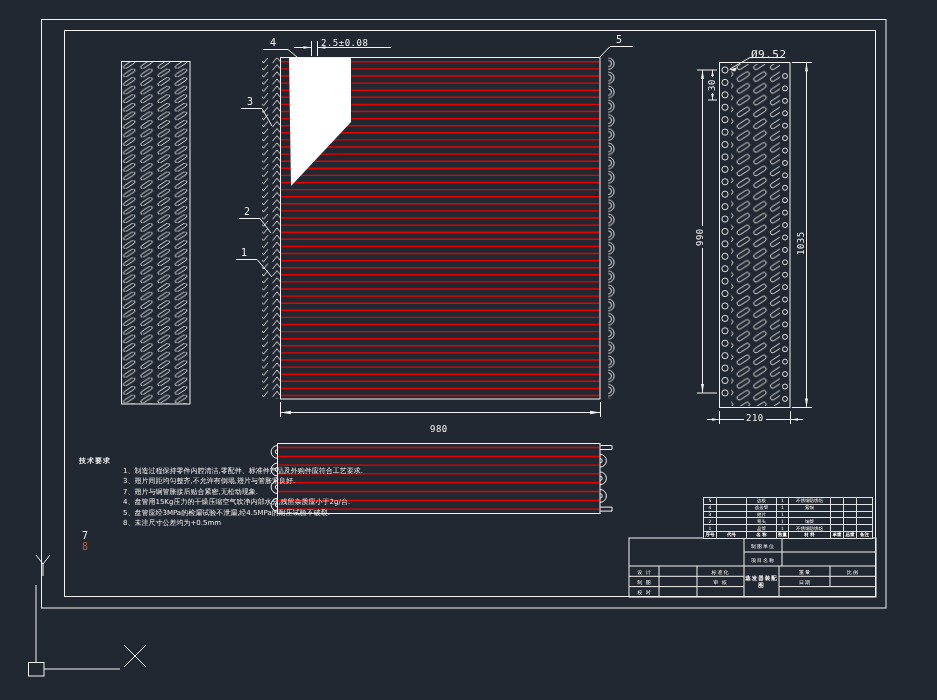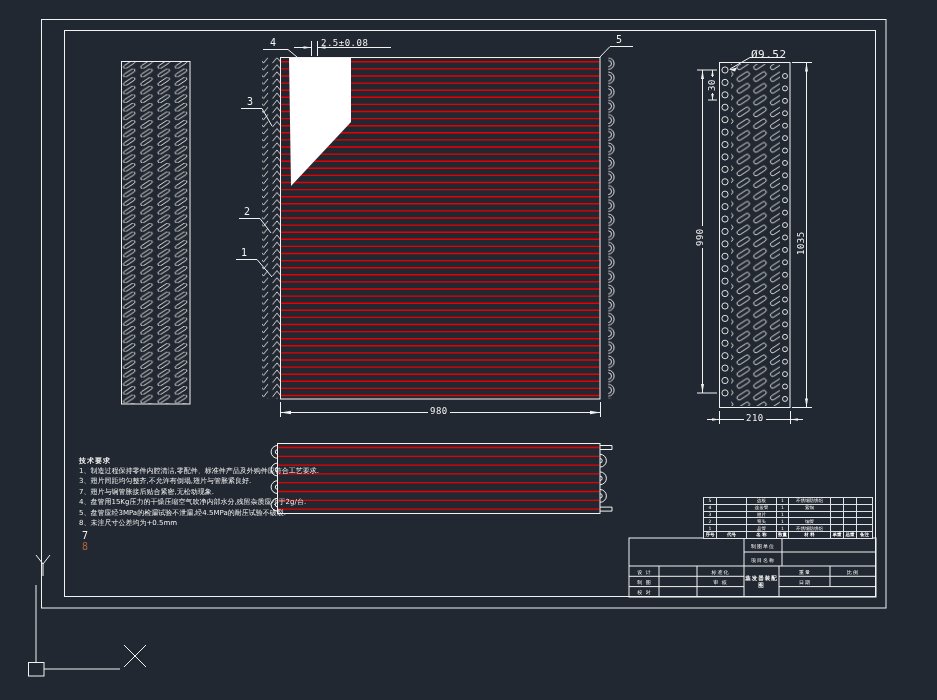--- a/index.html
+++ b/index.html
@@ -11,21 +11,21 @@
   .fills{fill:var(--ln);stroke:none;}
   .txt{position:absolute;color:var(--ln);white-space:nowrap;}
   .dim{font:9px "DejaVu Sans Mono",monospace;letter-spacing:.5px;}
   .gap{background:var(--bg);padding:0 2px;}
   .v{transform-origin:0 0;transform:rotate(-90deg);}
   .callout{font:10px "DejaVu Sans Mono",monospace;}
   .small{font-size:11px;}
   
   .notes{position:absolute;left:79px;top:456px;width:240px;}
   .note-title{font:bold 7px "DejaVu Sans",sans-serif;letter-spacing:1px;margin-bottom:0;}
-  .note-line{font:7px "DejaVu Sans",sans-serif;line-height:10.4px;white-space:nowrap;}
+  .note-line{font:7px "DejaVu Sans",sans-serif;line-height:10.4px;white-space:nowrap;margin-left:44px;}
   .stray{position:absolute;font:10px "DejaVu Sans Mono",monospace;}
   
   .bom{position:absolute;left:703px;top:497px;display:grid;
        grid-template-columns:12px 29px 29px 11px 41px 12px 12px 15px;
        grid-auto-rows:5.8px;gap:1px;background:#dfe2e6;padding:1px;}
   .bom-cell{background:var(--bg);color:#fff;font:4.5px "DejaVu Sans",sans-serif;
             display:flex;align-items:center;justify-content:center;overflow:hidden;white-space:nowrap;}
   
   .tb{position:absolute;color:#fff;font:5px "DejaVu Sans",sans-serif;
       display:flex;align-items:center;justify-content:center;overflow:hidden;white-space:nowrap;letter-spacing:1px;}
@@ -294,21 +294,21 @@
       <line x1="44" y1="669" x2="120" y2="669"></line>
       <line x1="124" y1="645" x2="146" y2="667"></line>
         <line x1="146" y1="645" x2="124" y2="667"></line>
       <line x1="36" y1="555" x2="43" y2="564"></line>
         <line x1="50" y1="555" x2="43" y2="564"></line>
         <line x1="43" y1="564" x2="43" y2="576"></line>
     </g>
   </svg>
 
   <div class="txt dim" style="left:321px;top:38px;">2.5±0.08</div>
-  <div class="txt dim gap" style="left:428px;top:406px;">980</div>
+  <div class="txt dim gap" style="left:428px;top:424px;">980</div>
   <div class="txt dim small" style="left:751px;top:48px;">Ø9.52</div>
   <div class="txt dim v gap" style="left:707px;top:93px;">30</div>
   <div class="txt dim v gap" style="left:695px;top:248px;">990</div>
   <div class="txt dim v" style="left:796px;top:255px;">1035</div>
   <div class="txt dim gap" style="left:744px;top:413px;text-align:right;">210</div>
 
   <div class="txt callout" style="left:241px;top:247px;">1</div>
   <div class="txt callout" style="left:244px;top:206px;">2</div>
   <div class="txt callout" style="left:247px;top:96px;">3</div>
   <div class="txt callout" style="left:270px;top:37px;">4</div>

